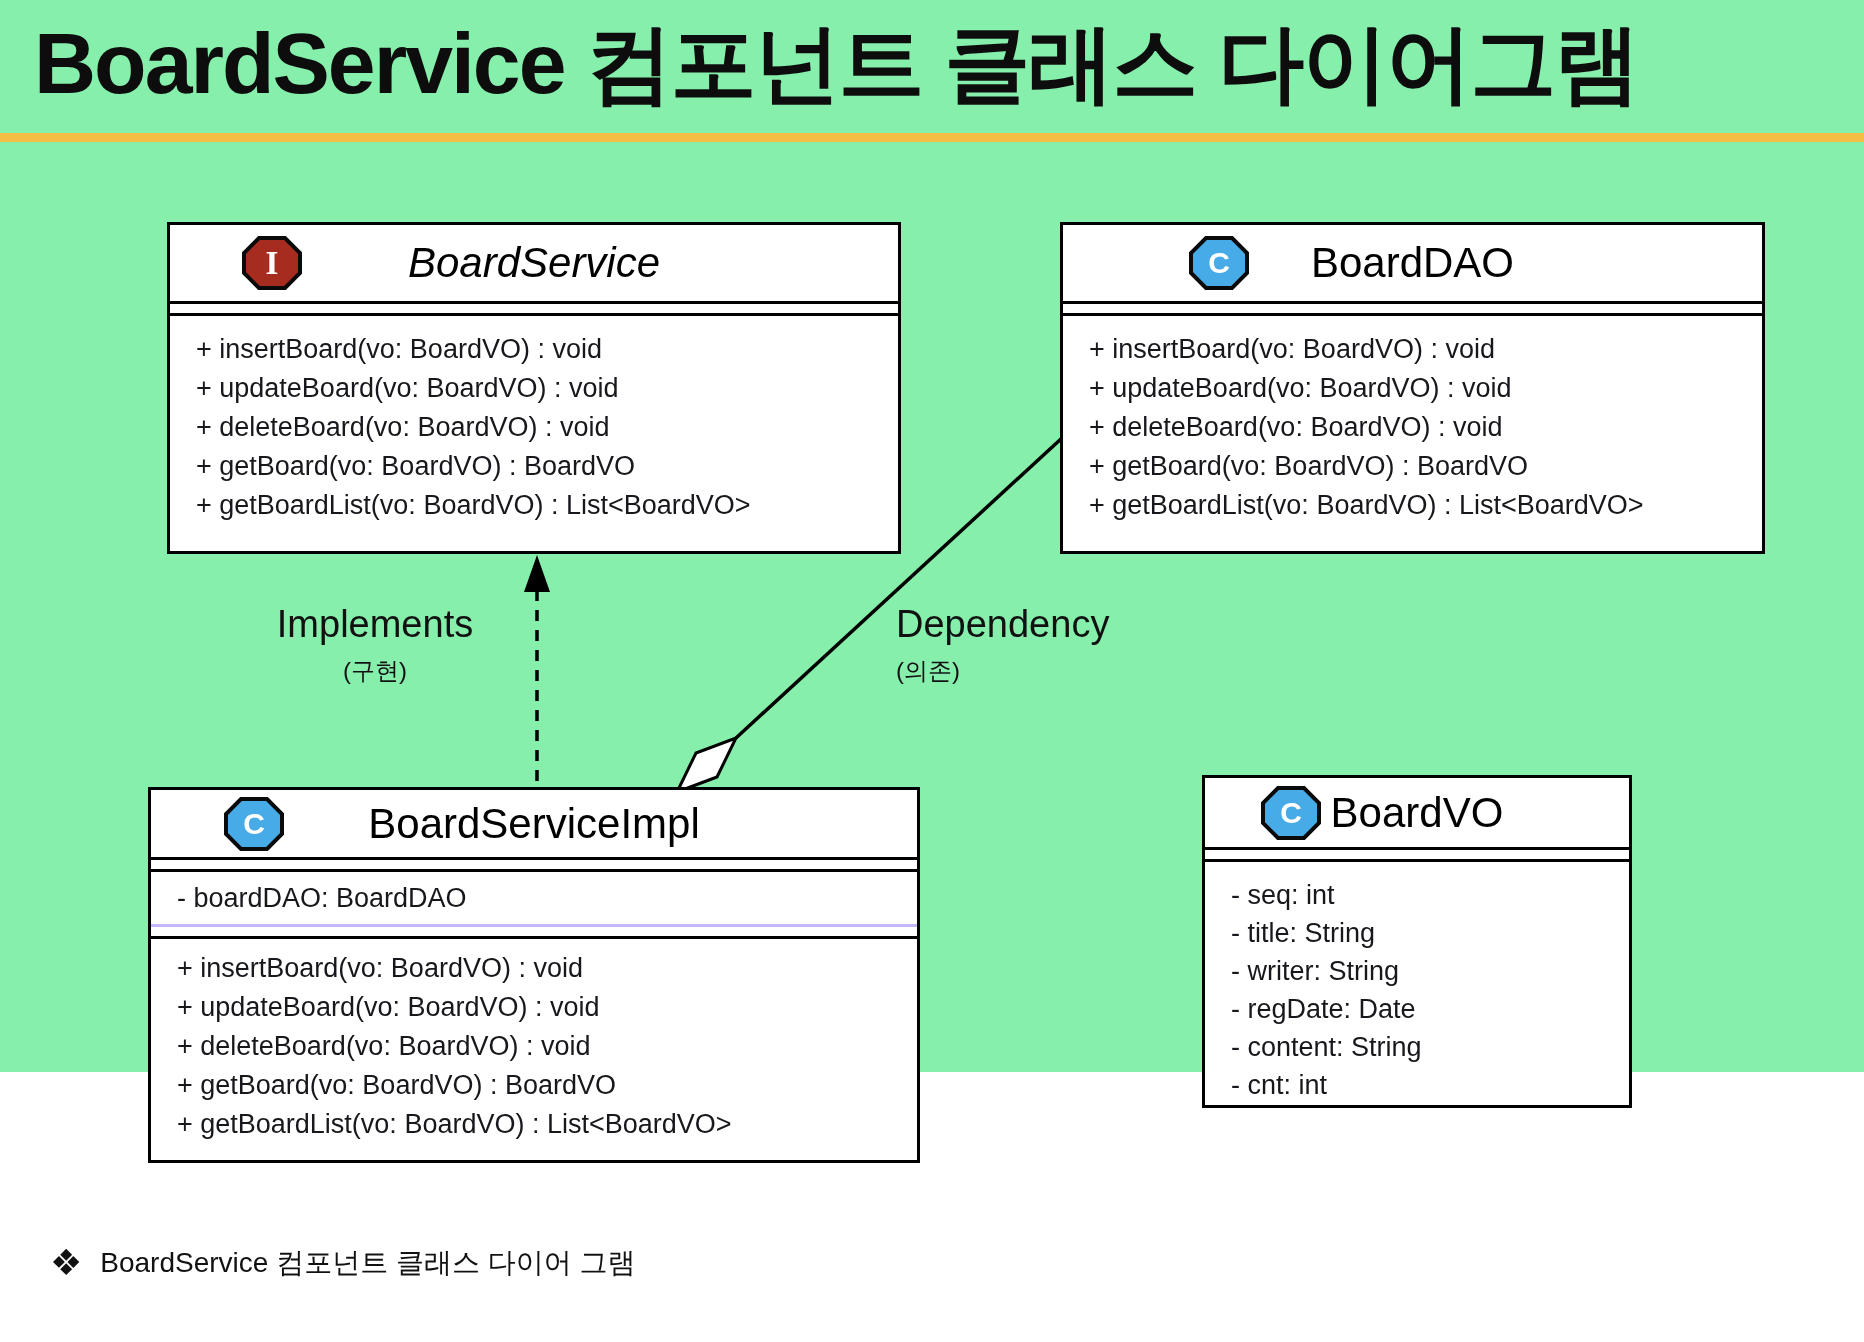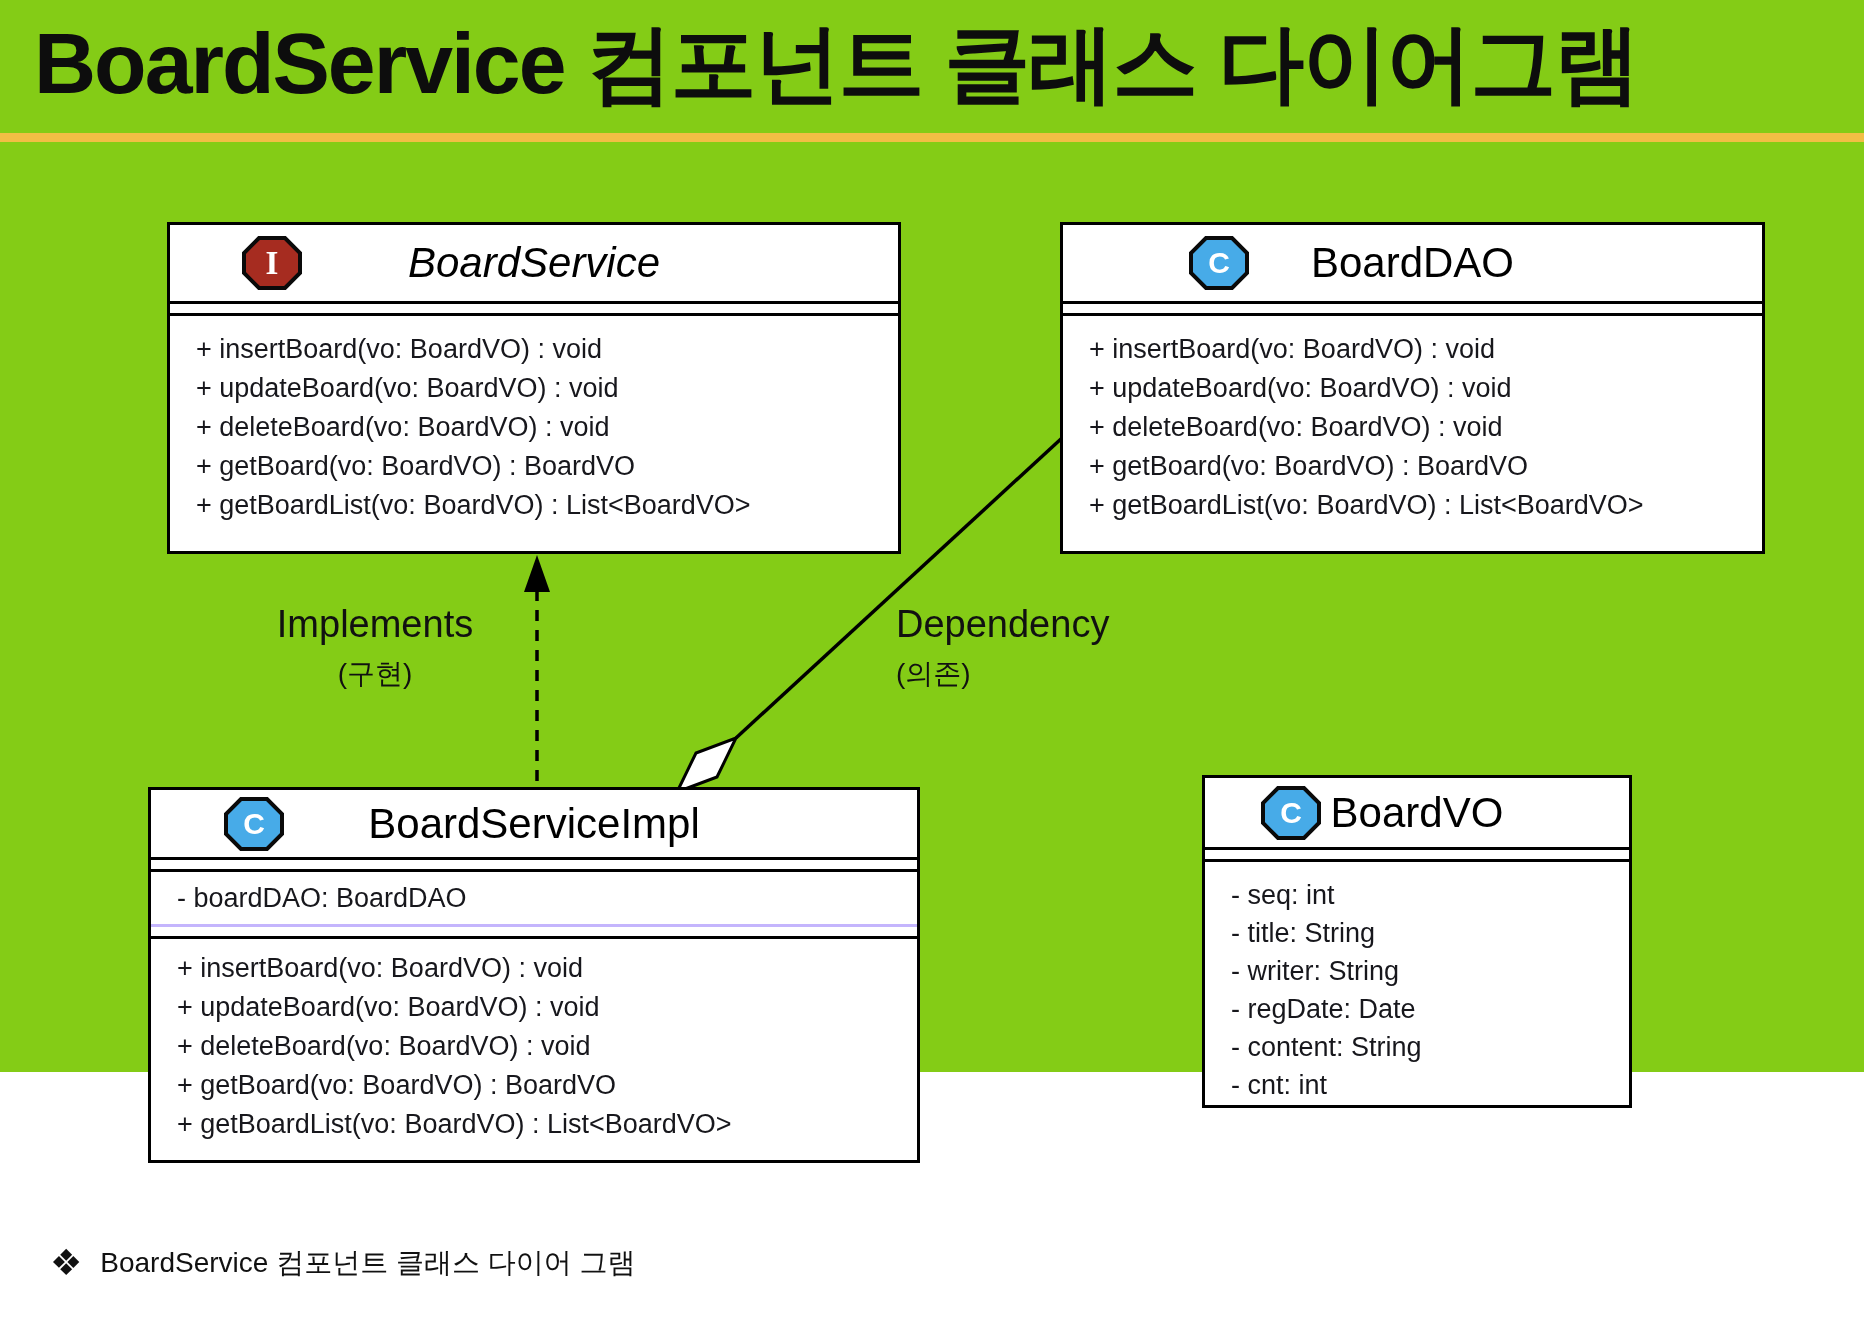--- a/index.html
+++ b/index.html
@@ -1,17 +1,17 @@
 <!DOCTYPE html>
 <html><head>
 <meta charset="utf-8">
 <style>
   html,body{margin:0;padding:0;background:#ffffff;width:1864px;height:1342px;overflow:hidden;
     font-family:"Liberation Sans",sans-serif;}
-  .slide{position:relative;width:1864px;height:1072px;background:#84cc16;}
+  .slide{position:relative;width:1864px;height:1072px;background:#86efac;}
 
   
   .page-title{position:absolute;left:34px;top:6px;font-size:86px;font-weight:bold;
     letter-spacing:-2px;color:#0d0d0d;white-space:nowrap;}
   .title-rule{position:absolute;left:0;top:133px;width:1864px;height:9px;background:#F2BE45;}
 
   
   .box{position:absolute;border:3px solid #000;background:#fff;box-sizing:border-box;}
   .box-header{position:relative;display:flex;align-items:center;justify-content:center;
     border-bottom:3px solid #000;}
@@ -23,21 +23,21 @@
   .attr-row{display:flex;align-items:center;height:52px;padding-left:26px;font-size:27px;
     color:#17171c;border-bottom:3px solid #c4b5fd;white-space:nowrap;}
   .vo-members{padding:14px 0 16px 26px;font-size:27px;line-height:38px;color:#17171c;white-space:nowrap;}
   .member-line{white-space:nowrap;}
 
   .icon-letter-i{font-family:"Liberation Serif",serif;font-weight:bold;font-size:33px;fill:#fff;}
   .icon-letter-c{font-family:"Liberation Sans",sans-serif;font-weight:bold;font-size:30px;fill:#fff;}
 
   
   .rel-label{position:absolute;color:#111;font-size:38px;line-height:1.5;white-space:nowrap;}
-  .rel-label .sub{font-size:28px;}
+  .rel-label .sub{font-size:24px;}
   .center{text-align:center;}
 
   
   .connectors{position:absolute;left:0;top:0;width:1864px;height:1342px;pointer-events:none;}
 
   
   .footer-note{position:absolute;left:50px;top:1244px;display:flex;align-items:center;gap:18px;
     color:#111;}
   .footer-bullet{font-size:36px;line-height:1;}
   .footer-text{font-size:28px;white-space:nowrap;}

